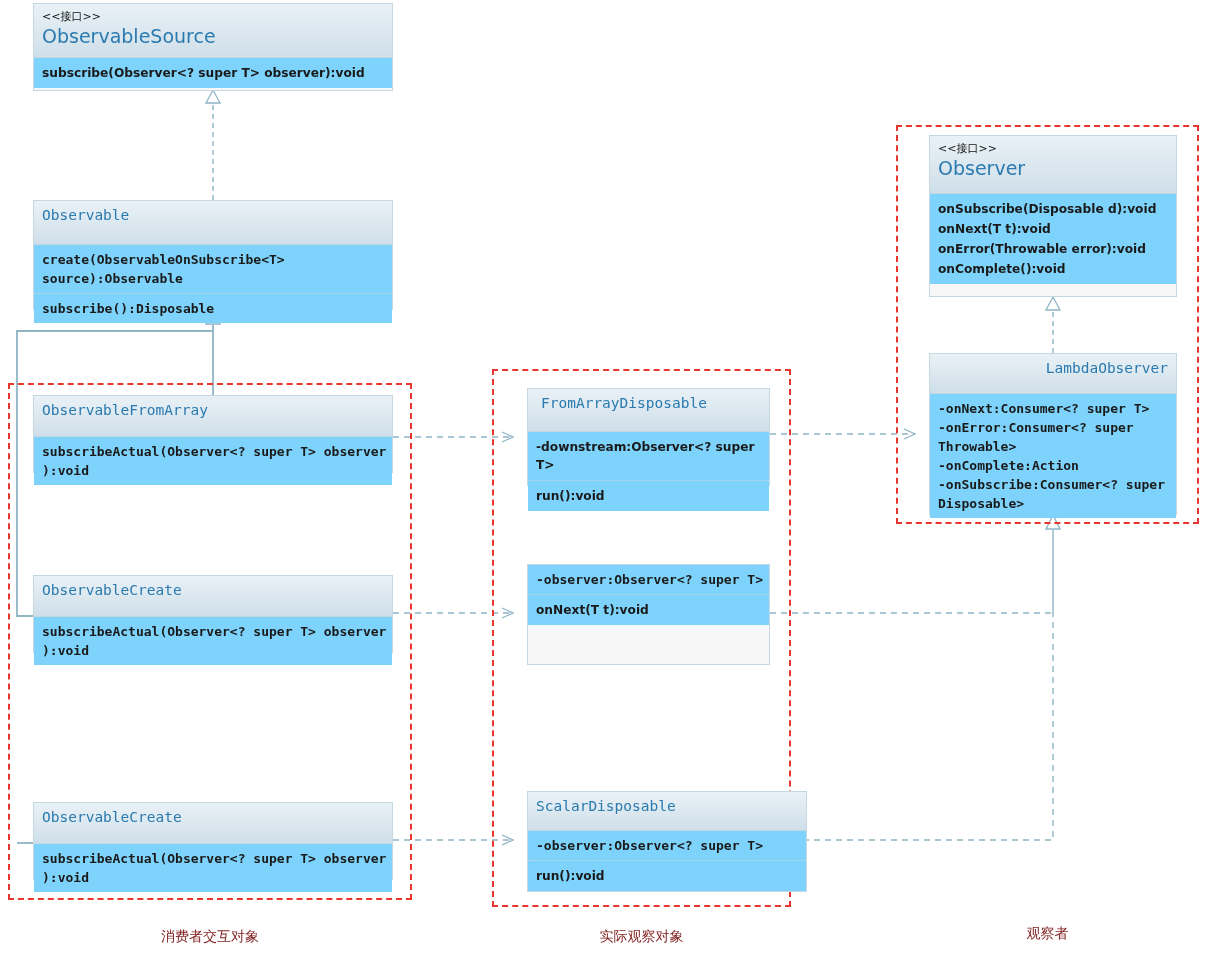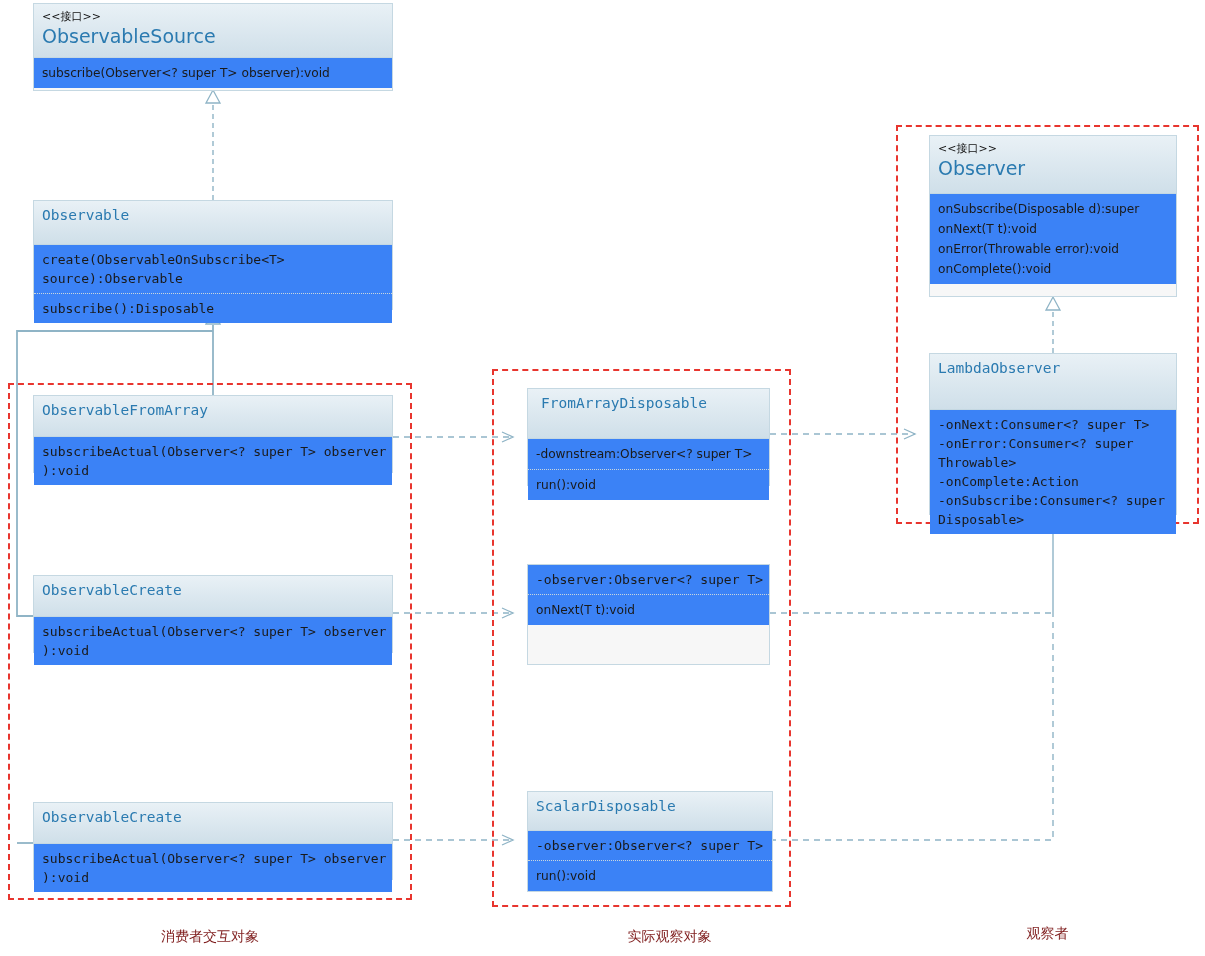--- a/index.html
+++ b/index.html
@@ -57,21 +57,22 @@
     line-height: 21px;
     white-space: nowrap;
   }
   .uml-name.plain {
     font-family: "DejaVu Sans", sans-serif;
     font-size: 19px;
   }
   .uml-section {
     padding: 5px 2px 5px 8px;
     box-sizing: border-box;
-    background: #3b82f6;
+    background: #7dd3fc;
+    font-weight: bold;
   }
   .uml-section + .uml-section {
     border-top: 1px dotted #c9d6dd;
   }
   .uml-member {
     font-family: "DejaVu Sans", sans-serif;
     font-size: 12.2px;
     color: #1a1a1a;
     line-height: 18px;
     padding: 1px 0;
@@ -160,21 +161,21 @@
       <path d="M1053,353 L1053,311" stroke="#8fb4c6" stroke-width="1.4" fill="none" stroke-dasharray="5,4"></path>
       <path d="M1046,310 L1053,297 L1060,310 Z" fill="#ffffff" stroke="#8fb4c6" stroke-width="1.3"></path>
     </g>
   </svg>
 
   <div class="group-frame" style="left:8px; top:383px; width:404px; height:517px;"></div>
   <div class="group-frame" style="left:492px; top:369px; width:299px; height:538px;"></div>
   <div class="group-frame" style="left:896px; top:125px; width:303px; height:399px;"></div>
 
   <div class="group-label" style="left:8px; top:928px; width:404px;">消费者交互对象</div>
-  <div class="group-label" style="left:520px; top:928px; width:299px;">实际观察对象</div>
+  <div class="group-label" style="left:492px; top:928px; width:299px;">实际观察对象</div>
   <div class="group-label" style="left:896px; top:925px; width:303px;">观察者</div>
 
   <div class="uml-class" style="left:33px; top:3px; width:360px; height:88px;">
     <div class="uml-header" style="height:54px;">
       <div class="uml-stereotype">&lt;&lt;接口&gt;&gt;</div>
       <div class="uml-name plain">ObservableSource</div>
     </div>
     <div class="uml-section">
       <div class="uml-member">subscribe(Observer&lt;? super T&gt; observer):void</div>
     </div>
@@ -217,67 +218,67 @@
     <div class="uml-header" style="height:41px;">
       <div class="uml-name">ObservableCreate</div>
     </div>
     <div class="uml-section">
       <div class="uml-member mono">subscribeActual(Observer&lt;? super T&gt; observer</div>
       <div class="uml-member mono">):void</div>
     </div>
   </div>
 
   <div class="uml-class" style="left:527px; top:388px; width:243px; height:98px;">
-    <div class="uml-header" style="height:50px;padding-left:13px;">
+    <div class="uml-header" style="height:43px;padding-left:13px;">
       <div class="uml-name">FromArrayDisposable</div>
     </div>
     <div class="uml-section">
       <div class="uml-member">-downstream:Observer&lt;? super T&gt;</div>
     </div>
     <div class="uml-section">
       <div class="uml-member">run():void</div>
     </div>
   </div>
 
   <div class="uml-class" style="left:527px; top:564px; width:243px; height:101px;">
     <div class="uml-section">
       <div class="uml-member mono">-observer:Observer&lt;? super T&gt;</div>
     </div>
     <div class="uml-section">
       <div class="uml-member">onNext(T t):void</div>
     </div>
   </div>
 
-  <div class="uml-class" style="left:527px; top:791px; width:246px; height:101px;">
+  <div class="uml-class" style="left:527px; top:791px; width:280px; height:101px;">
     <div class="uml-header" style="height:39px;">
       <div class="uml-name">ScalarDisposable</div>
     </div>
     <div class="uml-section">
       <div class="uml-member mono">-observer:Observer&lt;? super T&gt;</div>
     </div>
     <div class="uml-section">
       <div class="uml-member">run():void</div>
     </div>
   </div>
 
   <div class="uml-class" style="left:929px; top:135px; width:248px; height:162px;">
     <div class="uml-header" style="height:58px;">
       <div class="uml-stereotype">&lt;&lt;接口&gt;&gt;</div>
       <div class="uml-name plain">Observer</div>
     </div>
     <div class="uml-section">
-      <div class="uml-member">onSubscribe(Disposable d):super</div>
+      <div class="uml-member">onSubscribe(Disposable d):void</div>
       <div class="uml-member">onNext(T t):void</div>
       <div class="uml-member">onError(Throwable error):void</div>
       <div class="uml-member">onComplete():void</div>
     </div>
   </div>
 
   <div class="uml-class" style="left:929px; top:353px; width:248px; height:162px;">
-    <div class="uml-header" style="height:56px;">
+    <div class="uml-header" style="height:40px;text-align:right;">
       <div class="uml-name">LambdaObserver</div>
     </div>
     <div class="uml-section">
       <div class="uml-member mono">-onNext:Consumer&lt;? super T&gt;</div>
       <div class="uml-member mono">-onError:Consumer&lt;? super</div>
       <div class="uml-member mono">Throwable&gt;</div>
       <div class="uml-member mono">-onComplete:Action</div>
       <div class="uml-member mono">-onSubscribe:Consumer&lt;? super</div>
       <div class="uml-member mono">Disposable&gt;</div>
     </div>

